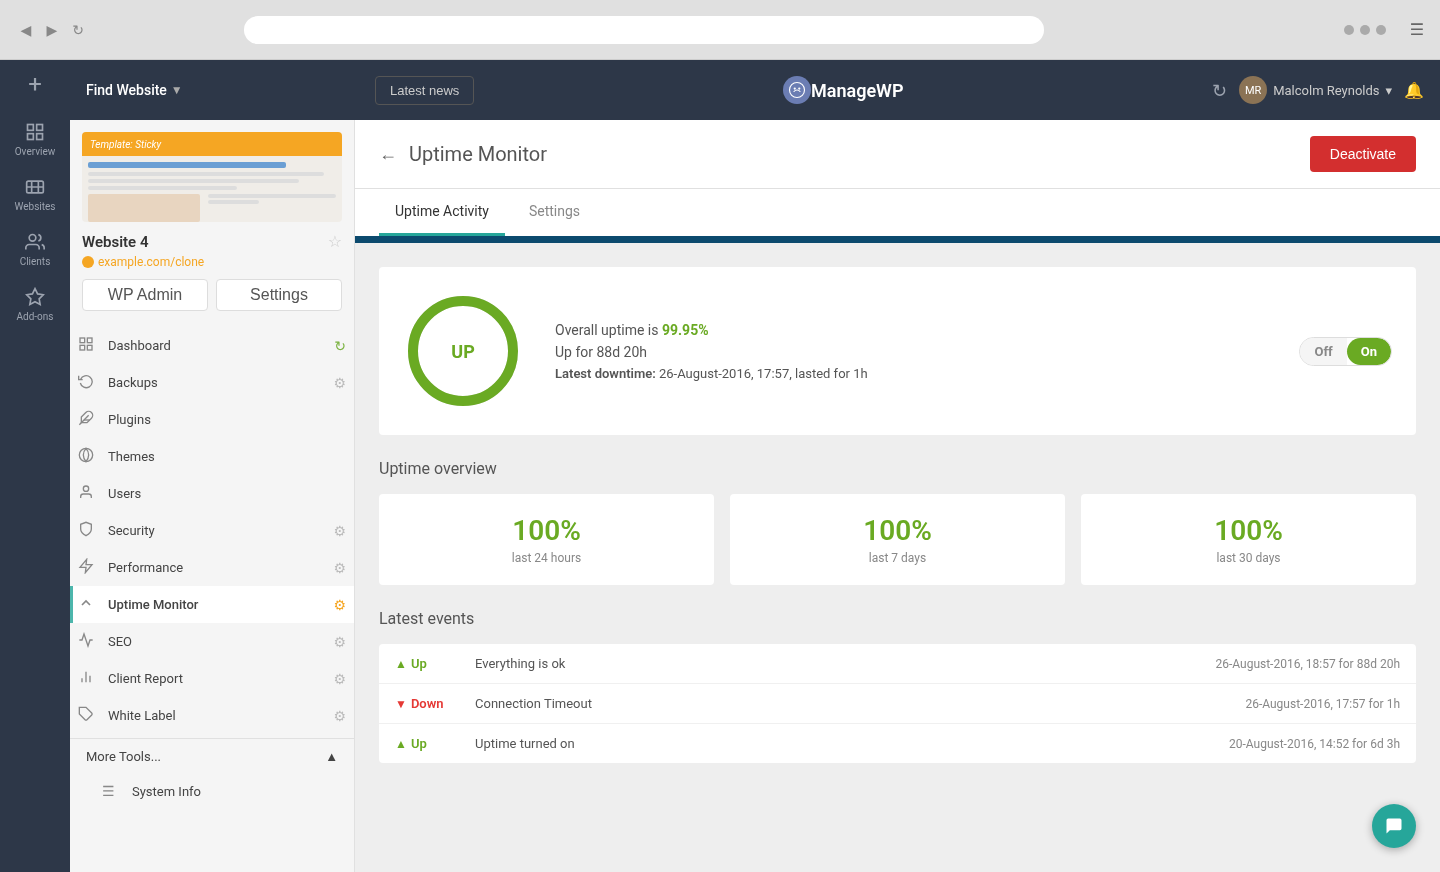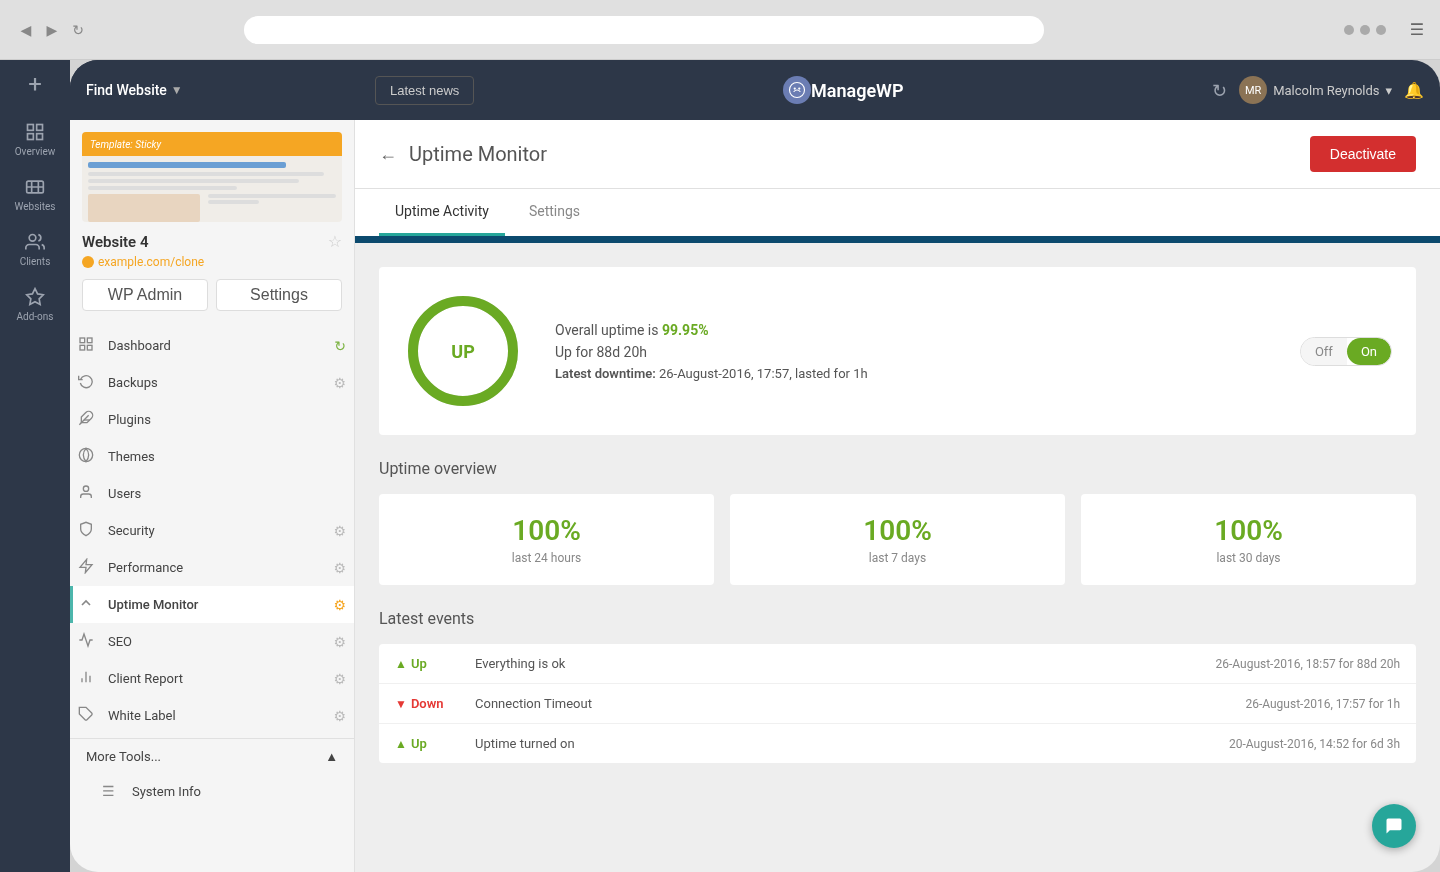--- a/index.html
+++ b/index.html
@@ -252,21 +252,21 @@
       color: #6aaa23;
     }
 
     .uptime-info { flex: 1; }
     .uptime-overall { font-size: 14px; color: #555; margin-bottom: 6px; }
     .uptime-overall strong { color: #6aaa23; }
     .uptime-duration { font-size: 14px; color: #555; margin-bottom: 6px; }
     .uptime-downtime { font-size: 13px; color: #555; }
     .uptime-downtime strong { font-weight: 600; }
 
-    .toggle-control { display: flex; align-items: center; gap: 0; border: 1px solid #ddd; border-radius: 20px; overflow: hidden; flex-shrink: 0; }
+    .toggle-control { display: flex; align-items: center; gap: 0; border: 1px solid #ddd; border-radius: 20px; overflow: hidden; flex-shrink: 0; font-weight: bold; }
     .toggle-off { padding: 6px 14px; background: #f5f5f5; color: #888; font-size: 13px; cursor: pointer; }
     .toggle-on { padding: 6px 14px; background: #6aaa23; color: white; font-size: 13px; cursor: pointer; border-radius: 16px; }
 
     
     .section-title { font-size: 16px; color: #555; margin-bottom: 16px; font-weight: 400; }
     .overview-cards { display: flex; gap: 16px; margin-bottom: 24px; }
     .overview-card {
       flex: 1;
       background: white;
       border-radius: 4px;
@@ -374,21 +374,21 @@
       <span class="icon-label">Clients</span>
     </div>
     <div class="icon-sidebar-item">
       <svg viewBox="0 0 24 24" fill="none" stroke="currentColor" stroke-width="2">
           <polygon points="12 2 15.09 8.26 22 9.27 17 14.14 18.18 21.02 12 17.77 5.82 21.02 7 14.14 2 9.27 8.91 8.26 12 2"></polygon>
         </svg>
       <span class="icon-label">Add-ons</span>
     </div>
   </div>
 
-  <div style="flex:1; display:flex; flex-direction:column; overflow:hidden;border-radius:28px;">
+  <div style="flex:1; display:flex; flex-direction:column; overflow:hidden;">
 
     <div class="top-bar-wrapper">
 
       <div class="sidebar-find-section">
         <span class="find-website-text">Find Website</span>
         <span class="find-website-caret">▼</span>
       </div>
 
       <button class="news-btn">Latest news</button>
 

